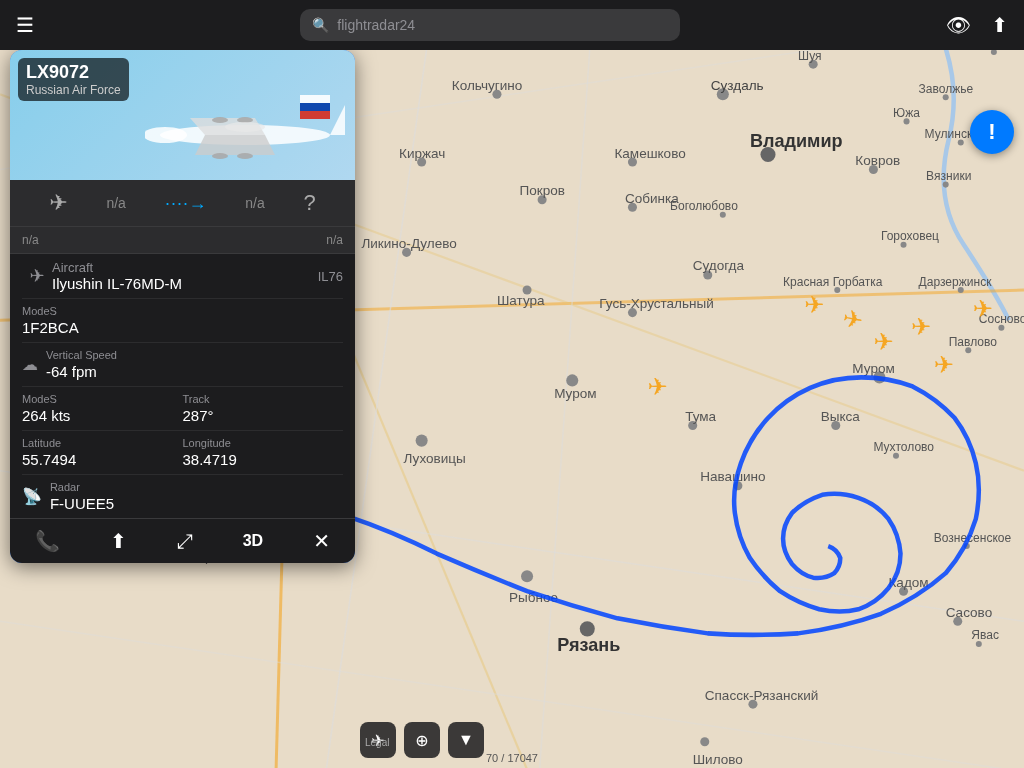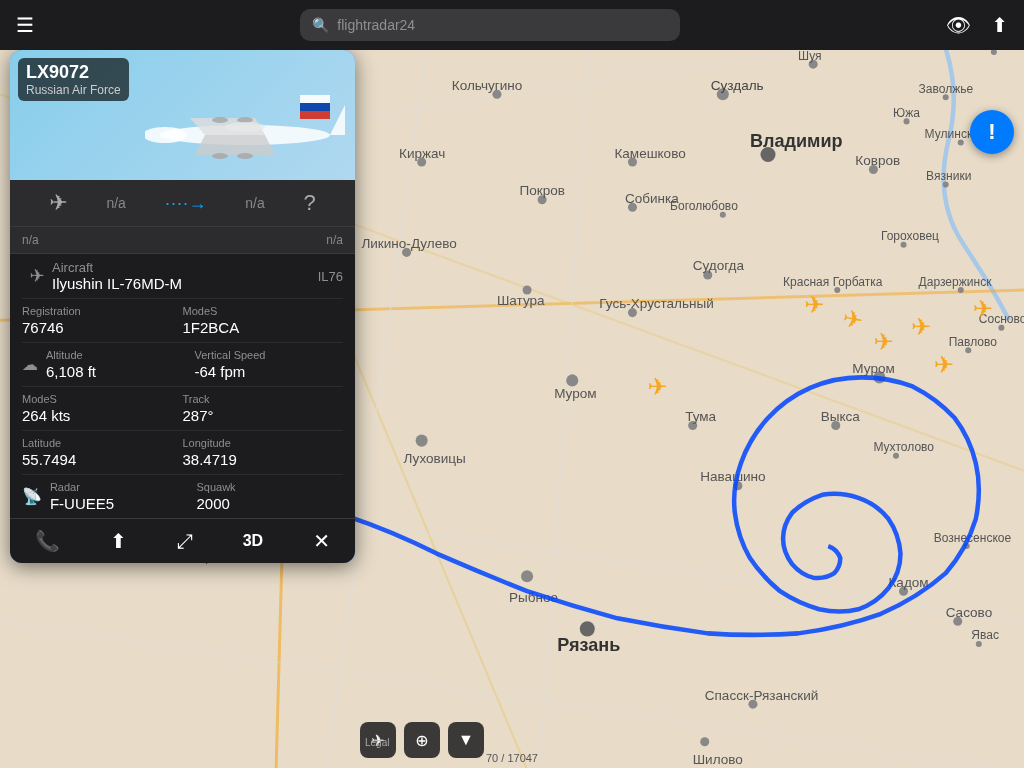--- a/index.html
+++ b/index.html
@@ -450,38 +450,30 @@
         </div>
       <div class="text-col">
         <div class="label">Aircraft</div>
         <div class="value">Ilyushin IL-76MD-M</div>
       </div>
       <div class="code-col">IL76</div>
     </div>
 
     <div class="data-row">
       <div class="data-cell">
-        <div class="label">Registration</div>
-        <div class="value">76746</div>
-      </div>
-      <div class="data-cell">
         <div class="label">ModeS</div>
         <div class="value">1F2BCA</div>
       </div>
     </div>
 
     <div class="data-row">
       <div style="display:flex;align-items:center;margin-right:8px;">
         <span style="color:#8e8e93;font-size:16px;">☁</span>
       </div>
       <div class="data-cell">
-        <div class="label">Altitude</div>
-        <div class="value">6,108 ft</div>
-      </div>
-      <div class="data-cell">
         <div class="label">Vertical Speed</div>
         <div class="value negative">-64 fpm</div>
       </div>
     </div>
 
     <div class="data-row">
       <div class="data-cell">
         <div class="label">ModeS</div>
         <div class="value">264 kts</div>
       </div>
@@ -503,24 +495,20 @@
     </div>
 
     <div class="data-row">
       <div style="display:flex;align-items:center;margin-right:8px;">
         <span style="color:#8e8e93;font-size:16px;">📡</span>
       </div>
       <div class="data-cell">
         <div class="label">Radar</div>
         <div class="value">F-UUEE5</div>
       </div>
-      <div class="data-cell">
-        <div class="label">Squawk</div>
-        <div class="value">2000</div>
-      </div>
     </div>
 
   </div>
 
   <div id="bottom-toolbar">
     <div class="tb-btn">
       <span>📞</span>
     </div>
     <div class="tb-btn">
       <span style="font-size:20px;color:white;">⬆</span>

